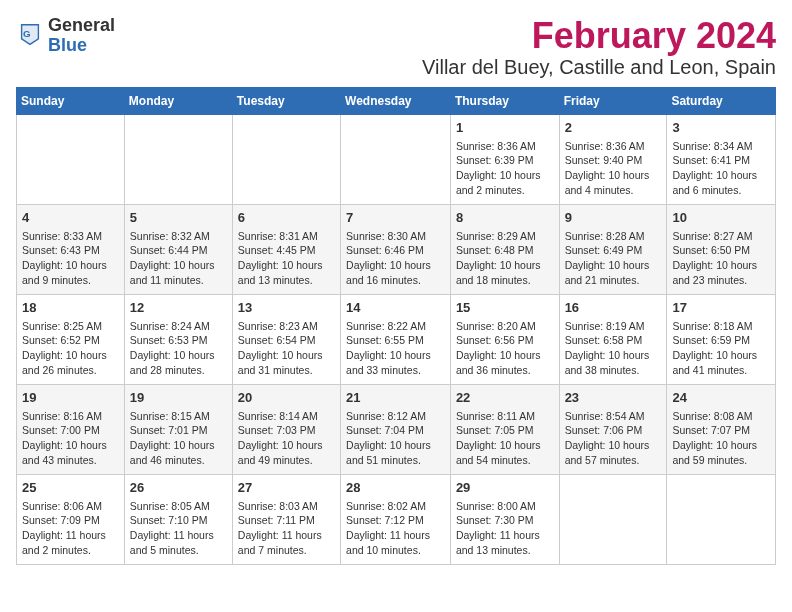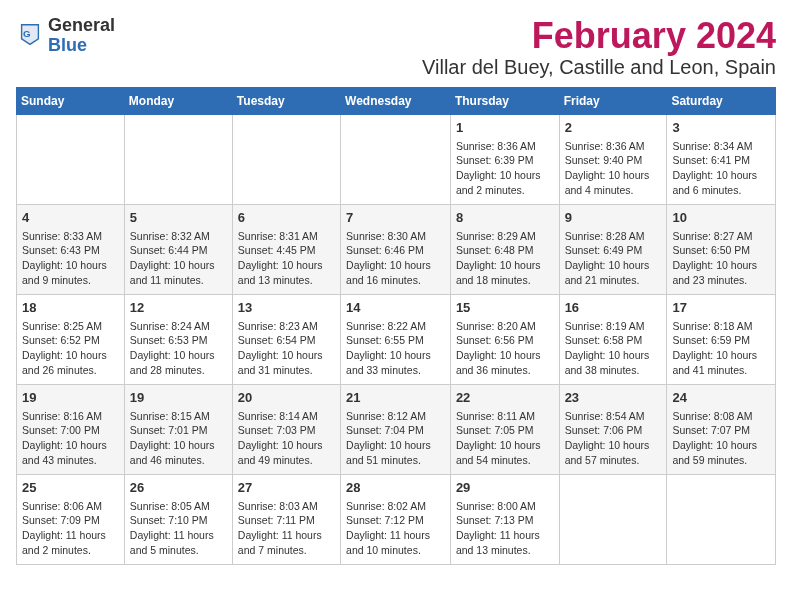--- a/index.html
+++ b/index.html
@@ -332,21 +332,21 @@
         <td>
           <span class="day-num">28</span>
           <div>Sunrise: 8:02 AM</div>
           <div>Sunset: 7:12 PM</div>
           <div>Daylight: 11 hours</div>
           <div>and 10 minutes.</div>
         </td>
         <td>
           <span class="day-num">29</span>
           <div>Sunrise: 8:00 AM</div>
-          <div>Sunset: 7:13 PM</div>
+          <div>Sunset: 7:30 PM</div>
           <div>Daylight: 11 hours</div>
           <div>and 13 minutes.</div>
         </td>
         <td class="empty-cell"></td>
         <td class="empty-cell"></td>
       </tr>
     </tbody>
 </table>
 
 </body></html>

